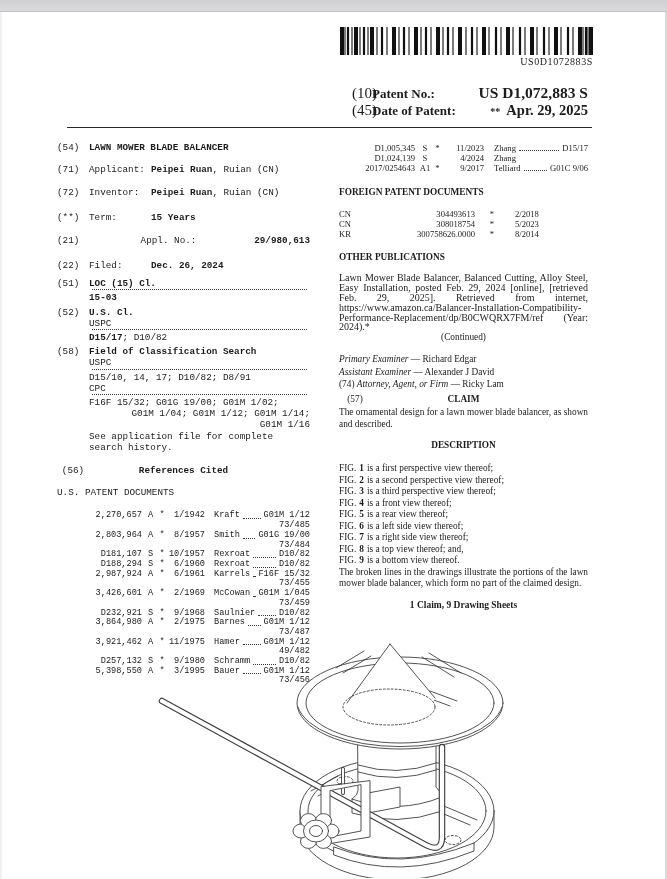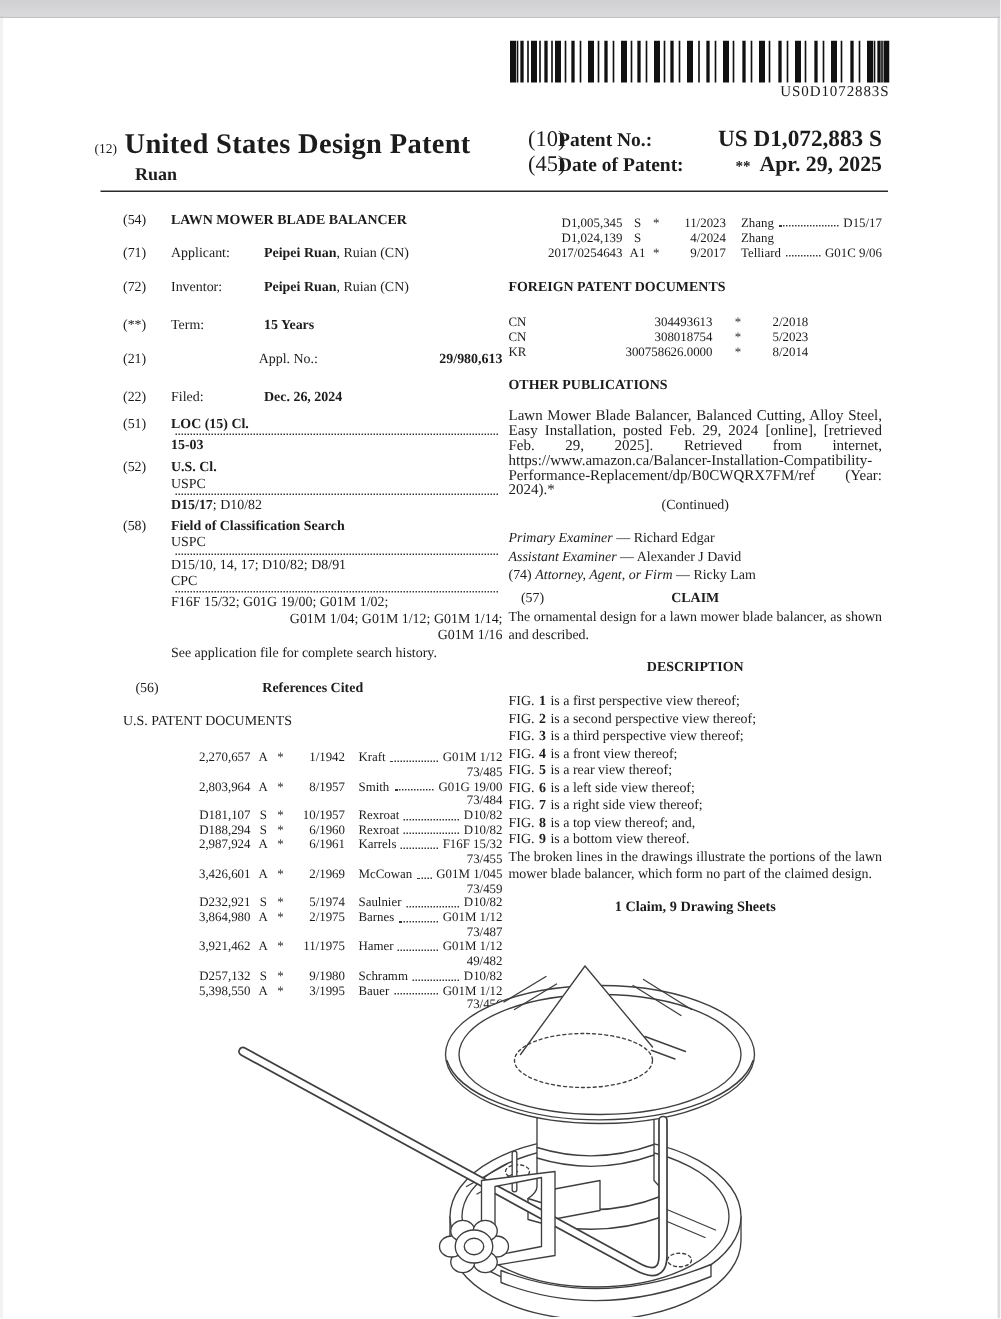--- a/index.html
+++ b/index.html
@@ -21,21 +21,21 @@
   .hdr-right{position:absolute;left:352px;top:84px;width:236px;}
   .hr-row{display:flex;align-items:baseline;}
   .hr-tag{font-size:15px;width:20px;}
   .hr-lbl{font-size:13px;font-weight:bold;}
   .hr-fill{flex:1;}
   .hr-val{font-size:15.5px;font-weight:bold;white-space:nowrap;}
   .hr-val2{font-size:14.5px;font-weight:bold;white-space:nowrap;}
   .hr-stars{font-size:10px;font-weight:bold;margin-right:6px;}
   .rule{position:absolute;left:67px;top:127px;width:525px;height:0;border-top:1.6px solid #2a2a2a;}
   
-  .col-l{position:absolute;left:82px;top:136px;width:253px;font-size:9.3px;line-height:11.2px;}
+  .col-l{position:absolute;left:57px;top:136px;width:253px;font-size:9.3px;line-height:11.2px;font-family:Liberation Mono, monospace;}
   .col-r{position:absolute;left:339px;top:143px;width:249px;font-size:9.3px;line-height:11.2px;}
   .item{display:flex;margin-bottom:12px;}
   .tag{width:32px;flex-shrink:0;}
   .lbl{width:62px;flex-shrink:0;}
   .b{font-weight:bold;}
   .flexline{display:flex;flex-direction:column;}
   .dots{flex:1;margin:0 3px 2px;border-bottom:1.1px dotted #3a3a3a;}
   .sec-head{position:relative;text-align:center;font-weight:bold;}
   .sec-head .tag{position:absolute;left:0;top:0;font-weight:normal;}
   .subcenter{text-align:left;}
@@ -89,27 +89,20 @@
     <svg width="253" height="29" viewBox="0 0 253 29">
       <g stroke="#111">
         <path stroke-width="4" d="M2,0V28 M16,0V28 M32,0V28 M54,0V28 M76,0V28 M98,0V28 M120,0V28 M144,0V28 M168,0V28 M192,0V28 M216,0V28 M240,0V28 M251,0V28"></path>
         <path stroke-width="2.2" d="M8,0V28 M24,0V28 M42,0V28 M64,0V28 M86,0V28 M108,0V28 M132,0V28 M156,0V28 M180,0V28 M204,0V28 M228,0V28 M246,0V28"></path>
         <path stroke-width="1.1" d="M5,0V28 M12,0V28 M20,0V28 M28,0V28 M37,0V28 M47,0V28 M59,0V28 M69,0V28 M81,0V28 M91,0V28 M103,0V28 M113,0V28 M126,0V28 M137,0V28 M149,0V28 M161,0V28 M173,0V28 M185,0V28 M197,0V28 M209,0V28 M221,0V28 M233,0V28 M243,0V28 M248,0V28"></path>
       </g>
     </svg>
     <div class="bc-text">US0D1072883S</div>
   </div>
 
-  <div class="hdr-left">
-    <div class="hdr-title-row">
-      <span class="hdr-tag">(12)</span>
-      <span class="hdr-title">United States Design Patent</span>
-    </div>
-    <div class="hdr-author">Ruan</div>
-  </div>
 
   <div class="hdr-right">
     <div class="hr-row">
       <span class="hr-tag">(10)</span>
       <span class="hr-lbl">Patent No.:</span>
       <span class="hr-fill"></span>
       <span class="hr-val">US D1,072,883 S</span>
     </div>
     <div class="hr-row">
       <span class="hr-tag">(45)</span>
@@ -273,21 +266,21 @@
             <span class="cl">G01M 1/045</span>
           </div>
           <div class="cont">73/459</div>
         </div>
 
         <div>
           <div class="row">
             <span class="pn">D232,921</span>
             <span class="kd">S</span>
             <span class="st">*</span>
-            <span class="dt">5/1974</span>
+            <span class="dt">9/1968</span>
             <span class="nm">Saulnier</span>
             <span class="dots"></span>
             <span class="cl">D10/82</span>
           </div>
 
         </div>
 
         <div>
           <div class="row">
             <span class="pn">3,864,980</span>

